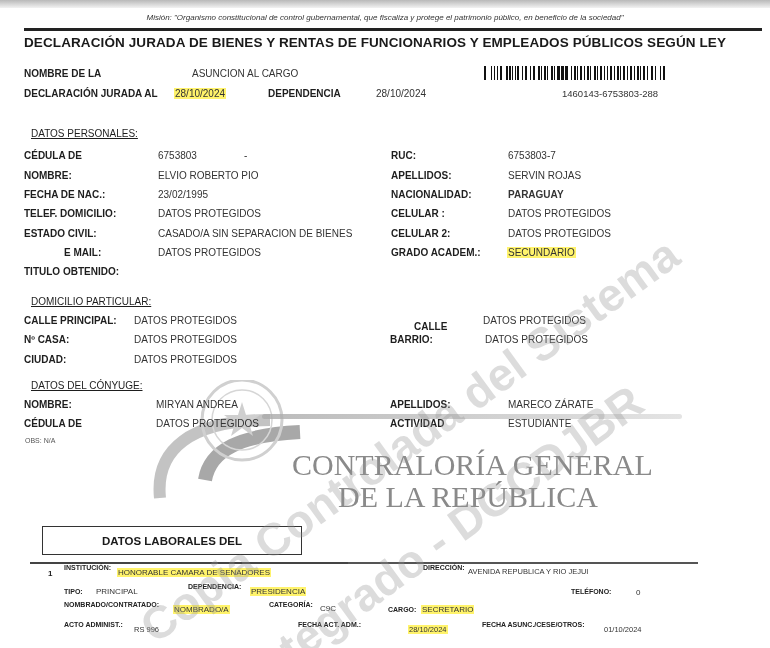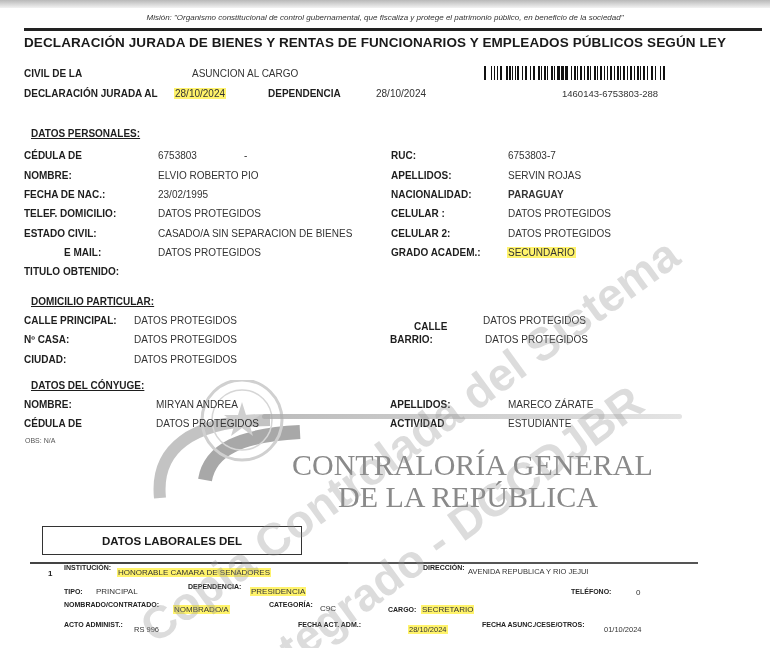--- a/index.html
+++ b/index.html
@@ -12,21 +12,21 @@
     background:linear-gradient(#b9b9b9, #f2f2f2);
   }
   .abs { position:absolute; white-space:nowrap; }
   .mision { top:13px; left:0; width:770px; text-align:center; font-size:8px; font-style:italic; color:#333; }
   .rule-top { position:absolute; left:24px; top:28px; width:738px; height:3px; background:#222; }
   .title { top:35px; left:24px; font-size:13.5px; font-weight:bold; color:#1a1a1a; letter-spacing:0.1px; }
   .lbl { font-size:10px; font-weight:bold; color:#1e1e1e; }
   .val { font-size:10px; color:#333; }
   .small-lbl { font-size:7px; font-weight:bold; color:#222; }
   .small-val { font-size:8px; color:#333; }
-  .sec { font-size:10px; font-weight:bold; text-decoration:underline; color:#1e1e1e;padding-left:7px; }
+  .sec { font-size:10px; font-weight:normal; text-decoration:underline; color:#1e1e1e;padding-left:7px; }
   .hl { background:#fff36b; padding:0 1px; }
   .barcode { position:absolute; left:484px; top:66px; width:282px; height:14px; display:flex; align-items:stretch; gap:0; }
   .barcode span { display:block; background:#111; height:100%; }
   .watermark { position:absolute; font-weight:bold; color:rgba(150,150,150,0.33); font-size:44px; transform-origin:left top; white-space:nowrap; }
   .logo-text { position:absolute; font-family:"Liberation Serif", serif; color:#8a8a8a; white-space:nowrap; }
   .box-laborales {
     position:absolute; left:42px; top:526px; width:258px; height:27px;
     border:1px solid #333; display:flex; align-items:center; justify-content:center;
     font-size:11.5px; font-weight:bold; color:#1a1a1a;
   }
@@ -35,21 +35,21 @@
 </style>
 </head>
 <body>
 
 <div class="topshade"></div>
 
 <div class="abs mision">Misión: "Organismo constitucional de control gubernamental, que fiscaliza y protege el patrimonio público, en beneficio de la sociedad"</div>
 <div class="rule-top"></div>
 <div class="abs title">DECLARACIÓN JURADA DE BIENES Y RENTAS DE FUNCIONARIOS Y EMPLEADOS PÚBLICOS SEGÚN LEY</div>
 
-<div class="abs lbl" style="left:24px;top:68px;">CIVIL DE LA</div>
+<div class="abs lbl" style="left:24px;top:68px;">NOMBRE DE LA</div>
 <div class="abs lbl" style="left:24px;top:88px;">DECLARACIÓN JURADA AL</div>
 <div class="abs val" style="left:192px;top:68px;">ASUNCION AL CARGO</div>
 <div class="abs val" style="left:174px;top:88px;"><span class="hl">28/10/2024</span></div>
 <div class="abs lbl" style="left:268px;top:88px;">DEPENDENCIA</div>
 <div class="abs val" style="left:376px;top:88px;">28/10/2024</div>
 
 <div class="barcode">
   <span style="width:2px;margin-right:5px"></span>
     <span style="width:1px;margin-right:2px"></span>
     <span style="width:1px;margin-right:2px"></span>

